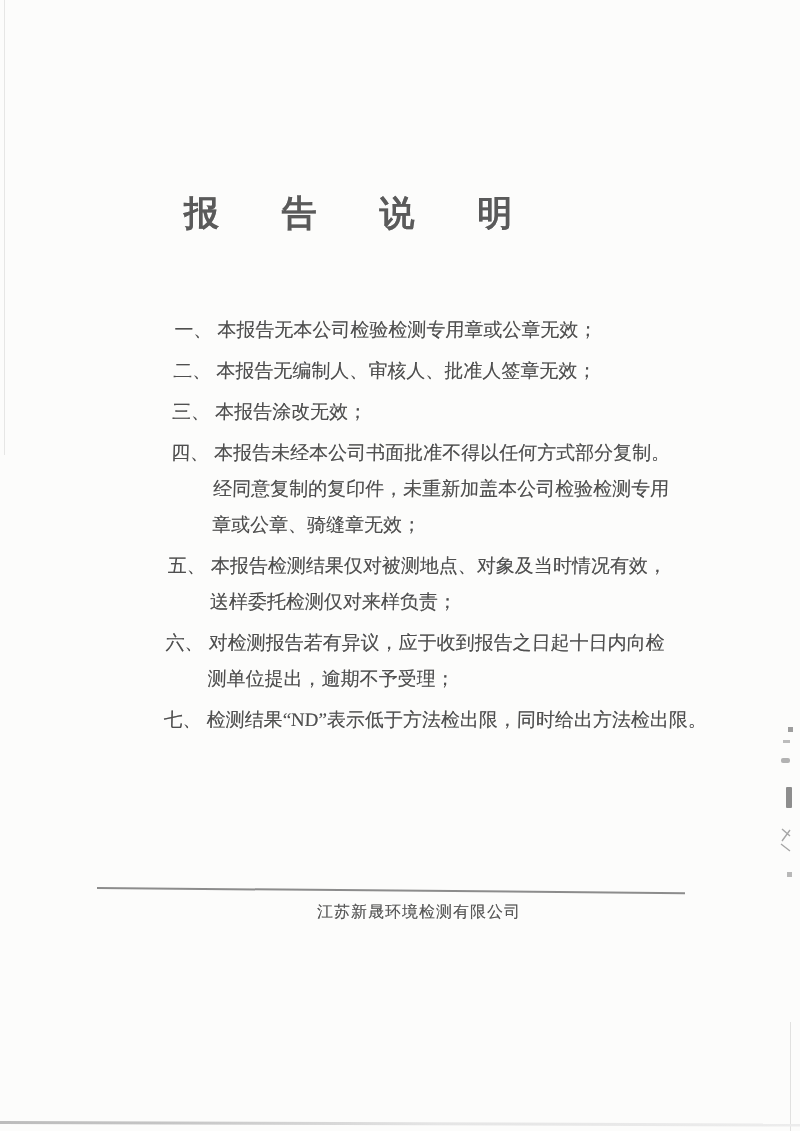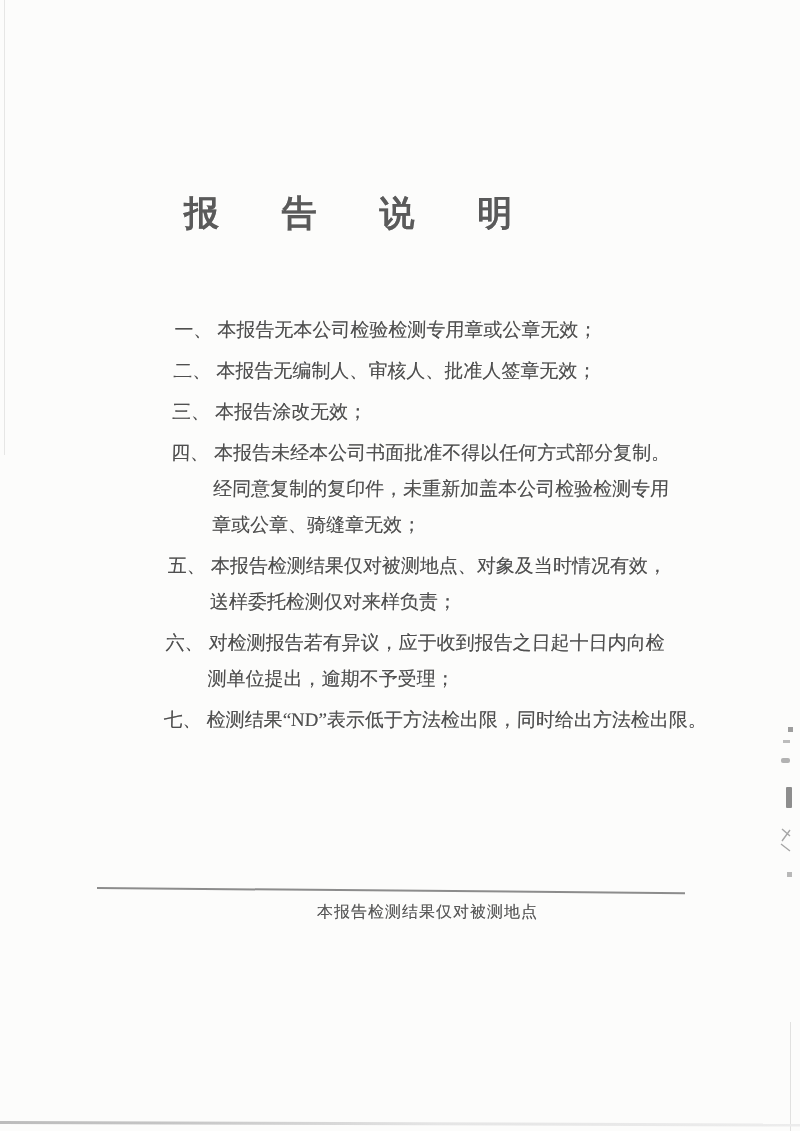--- a/index.html
+++ b/index.html
@@ -151,21 +151,21 @@
       <span class="note-marker">六、</span>
       <span class="note-text">对检测报告若有异议，应于收到报告之日起十日内向检测单位提出，逾期不予受理；</span>
     </div>
     <div class="note-item">
       <span class="note-marker">七、</span>
       <span class="note-text">检测结果“ND”表示低于方法检出限，同时给出方法检出限。</span>
     </div>
   </div>
 
   <div class="footer-rule"></div>
-  <div class="footer-company">本报告检测结果仅对被测地点</div>
+  <div class="footer-company">江苏新晟环境检测有限公司</div>
 
   <div class="edge-line-left"></div>
   <div class="edge-line-right"></div>
   <div class="edge-shadow-bottom"></div>
   <div class="smudge smudge-1"></div>
   <div class="smudge smudge-2"></div>
   <div class="smudge smudge-3"></div>
   <div class="smudge smudge-5">
     <svg width="14" height="26" viewBox="0 0 14 26">
       <path d="M3 2 L11 9 M11 3 L3 14 M2 17 L11 24" stroke="#a6a6a6" stroke-width="1.4" fill="none"></path>

